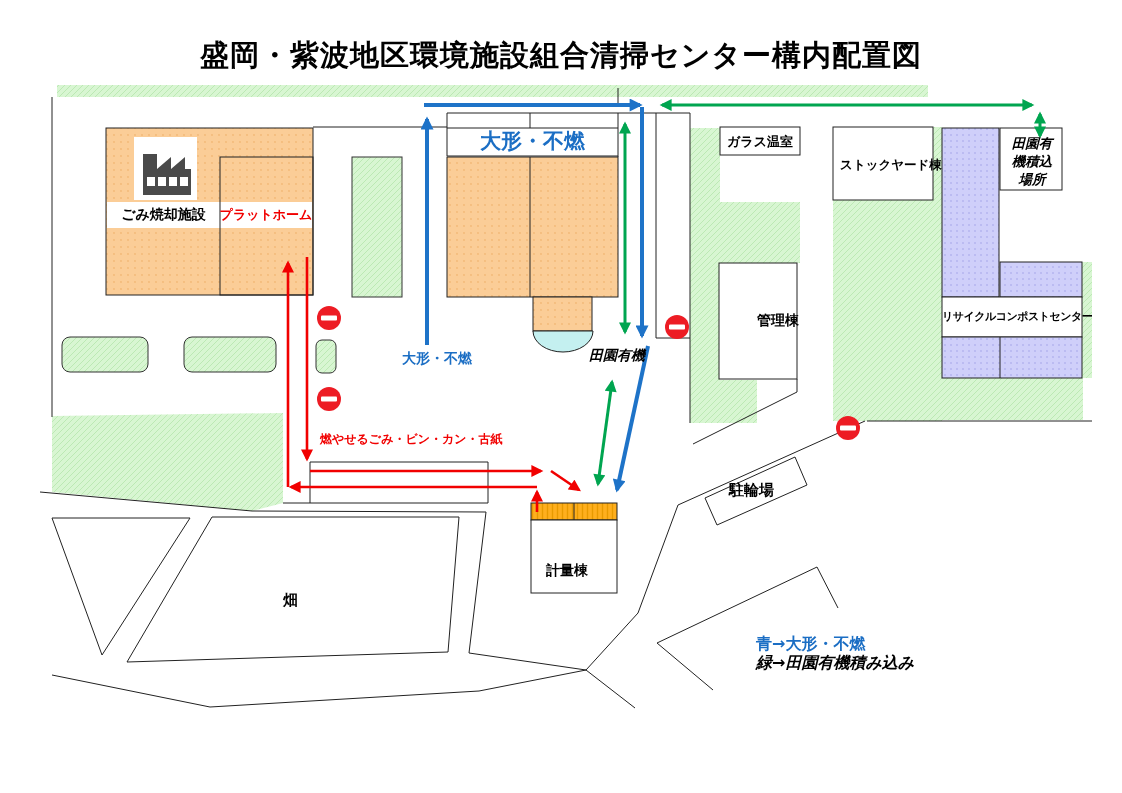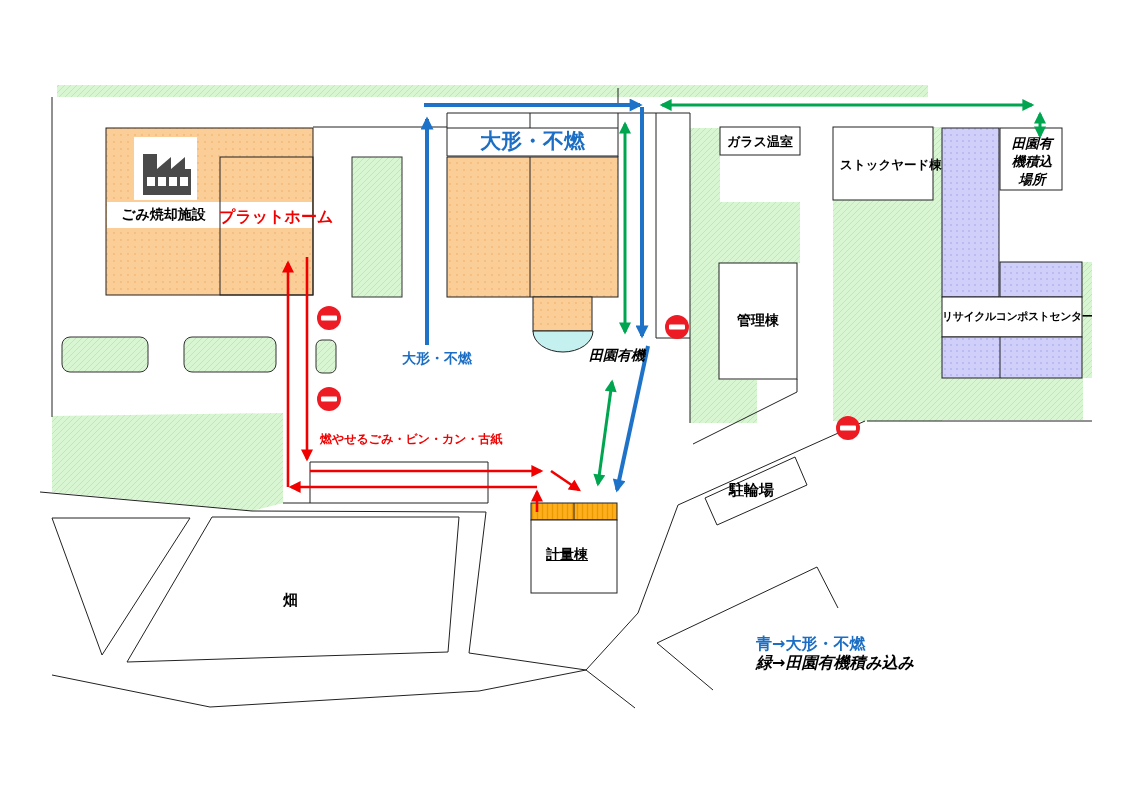--- a/index.html
+++ b/index.html
@@ -160,30 +160,31 @@
   </g>
 
   <g stroke="#00A550" stroke-width="3" fill="none">
     <path d="M662,105 H1032" marker-start="url(#ag)" marker-end="url(#ag)"></path>
     <path d="M1040,114 V136" marker-start="url(#ag)" marker-end="url(#ag)"></path>
     <path d="M625,124 V332" marker-start="url(#ag)" marker-end="url(#ag)"></path>
     <path d="M612,382 L598,484" marker-start="url(#ag)" marker-end="url(#ag)"></path>
   </g>
 </svg>
 
+<div class="lbl title">盛岡・紫波地区環境施設組合清掃センター構内配置図</div>
 
 <div class="lbl ctr" style="left:107px;top:206px;width:113px;font-size:14px;">ごみ焼却施設</div>
-<div class="lbl ctr t-red" style="left:219px;top:207px;width:94px;font-size:16px;">プラットホーム</div>
+<div class="lbl ctr t-red" style="left:219px;top:207px;width:94px;font-size:13px;">プラットホーム</div>
 <div class="lbl ctr t-blue" style="left:447px;top:129px;width:171px;font-size:21px;font-weight:900;">大形・不燃</div>
 <div class="lbl ctr" style="left:720px;top:134px;width:80px;font-size:13px;">ガラス温室</div>
 <div class="lbl ctr" style="left:833px;top:157px;width:116px;font-size:12.5px;">ストックヤード棟</div>
 <div class="lbl ctr t-green wrap3" style="left:1008px;top:134px;font-size:13.5px;">田園有機積込場所</div>
-<div class="lbl ctr" style="left:719px;top:312px;width:78px;font-size:14px;">管理棟</div>
+<div class="lbl ctr" style="left:719px;top:312px;width:78px;font-size:14px;padding-left:20px;">管理棟</div>
 <div class="lbl ctr" style="left:942px;top:310px;width:112px;font-size:11px;letter-spacing:-0.5px;">リサイクルコンポストセンター</div>
-<div class="lbl ctr" style="left:531px;top:546px;width:72px;font-size:14px;text-decoration:underline;">計量棟</div>
+<div class="lbl ctr" style="left:531px;top:562px;width:72px;font-size:14px;">計量棟</div>
 <div class="lbl" style="left:729px;top:481px;font-size:15px;">駐輪場</div>
 <div class="lbl" style="left:283px;top:591px;font-size:15px;">畑</div>
 
 <div class="lbl t-red" style="left:320px;top:432px;font-size:12px;">燃やせるごみ・ビン・カン・古紙</div>
 <div class="lbl t-blue" style="left:402px;top:350px;font-size:14px;">大形・不燃</div>
 <div class="lbl t-green" style="left:589px;top:347px;font-size:14px;">田園有機</div>
 
 <div class="lbl t-blue" style="left:756px;top:634px;font-size:16px;">青→大形・不燃</div>
 <div class="lbl t-green" style="left:756px;top:653px;font-size:16px;">緑→田園有機積み込み</div>
 

